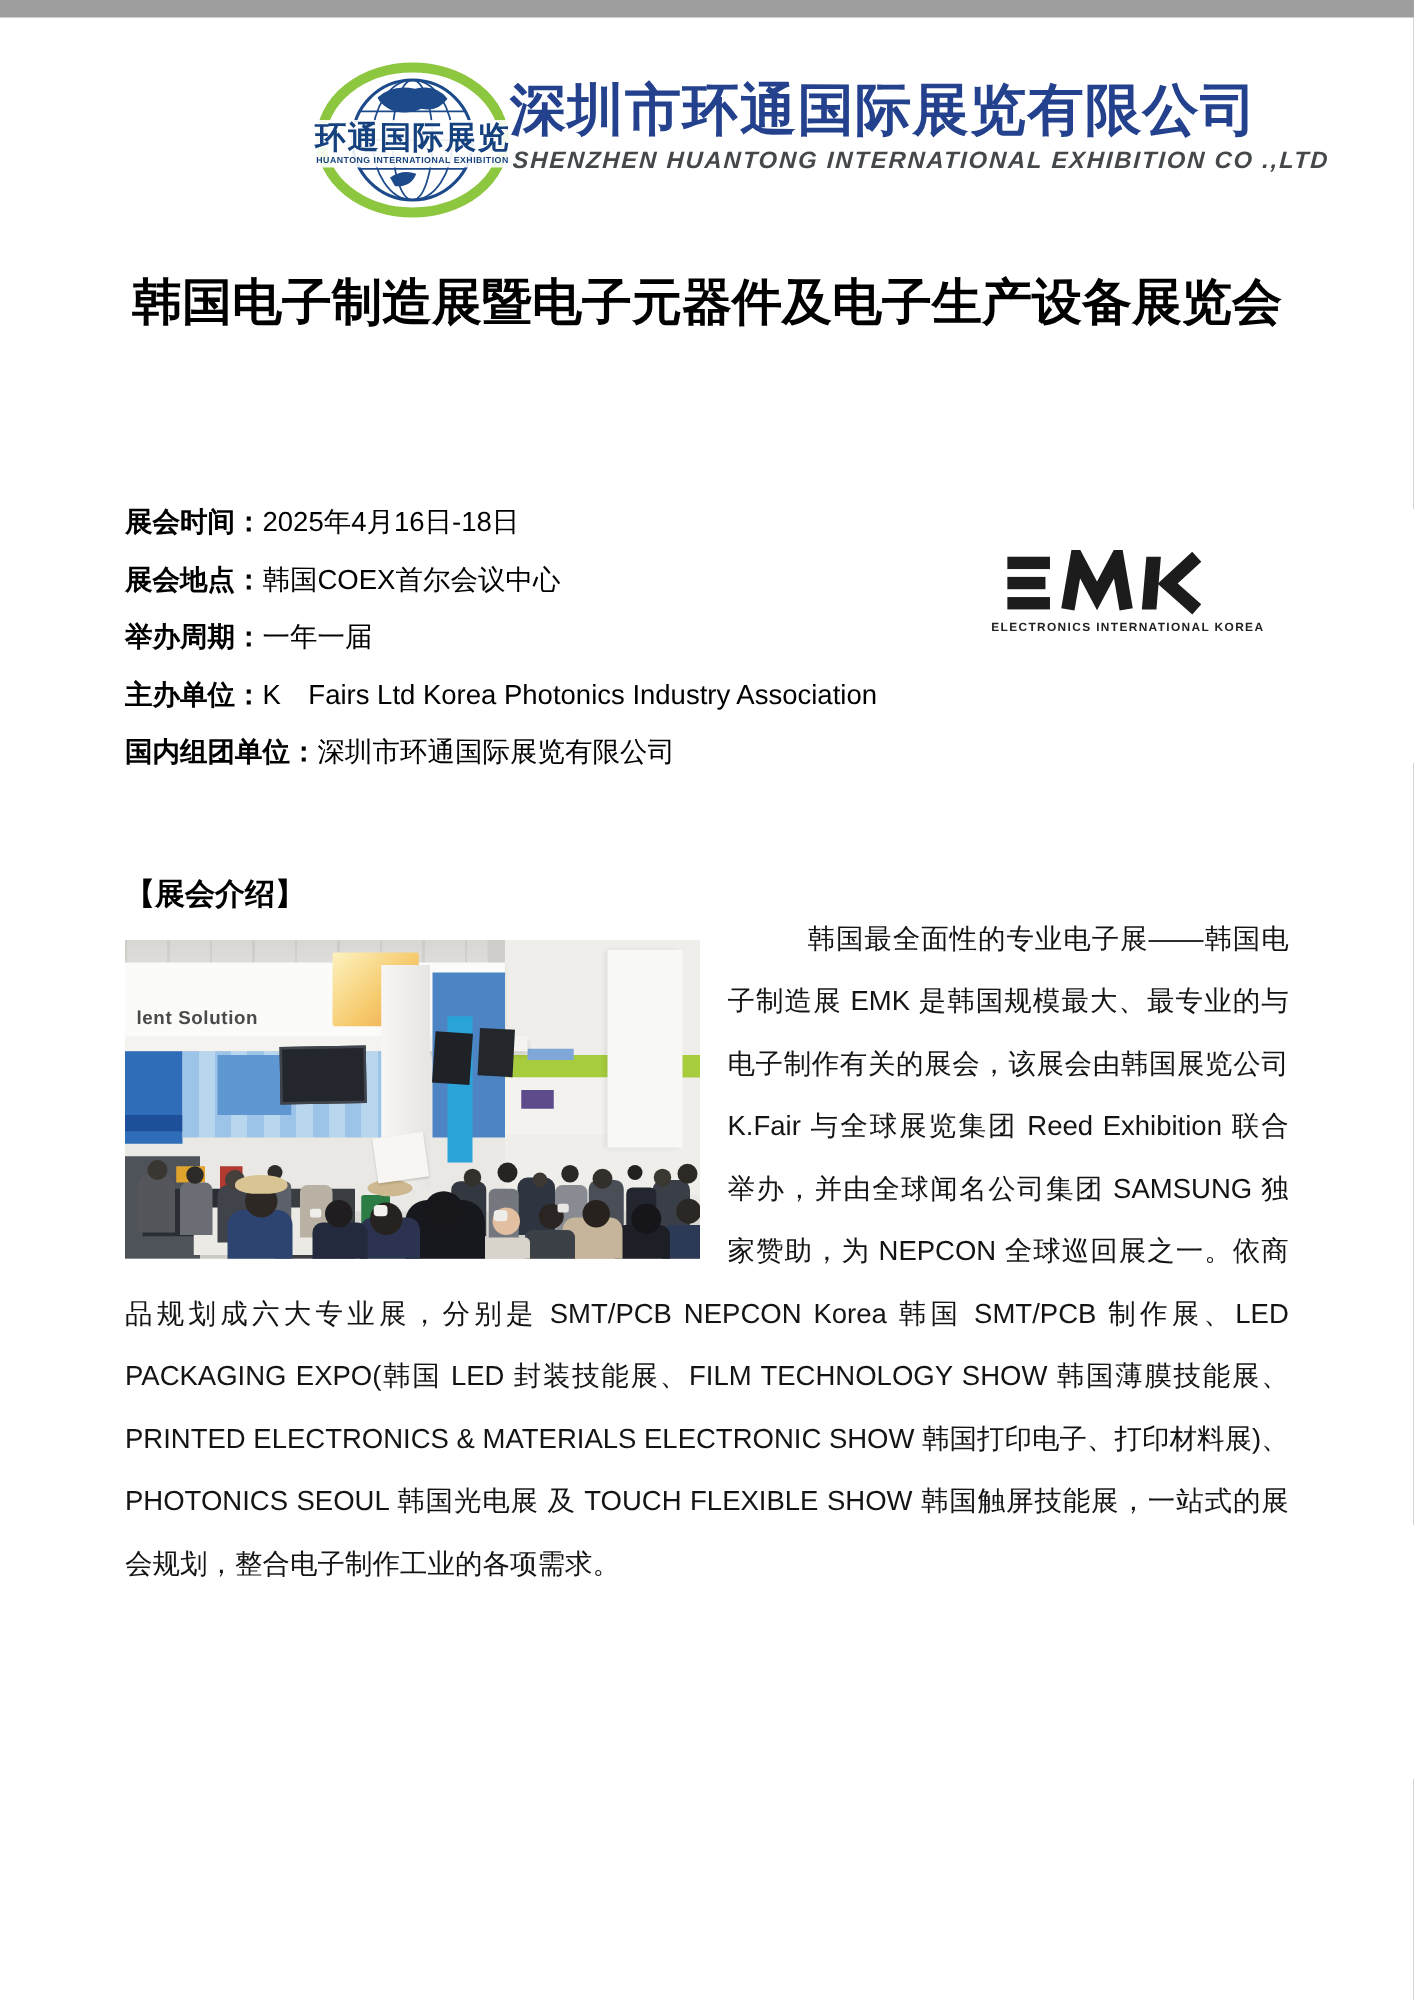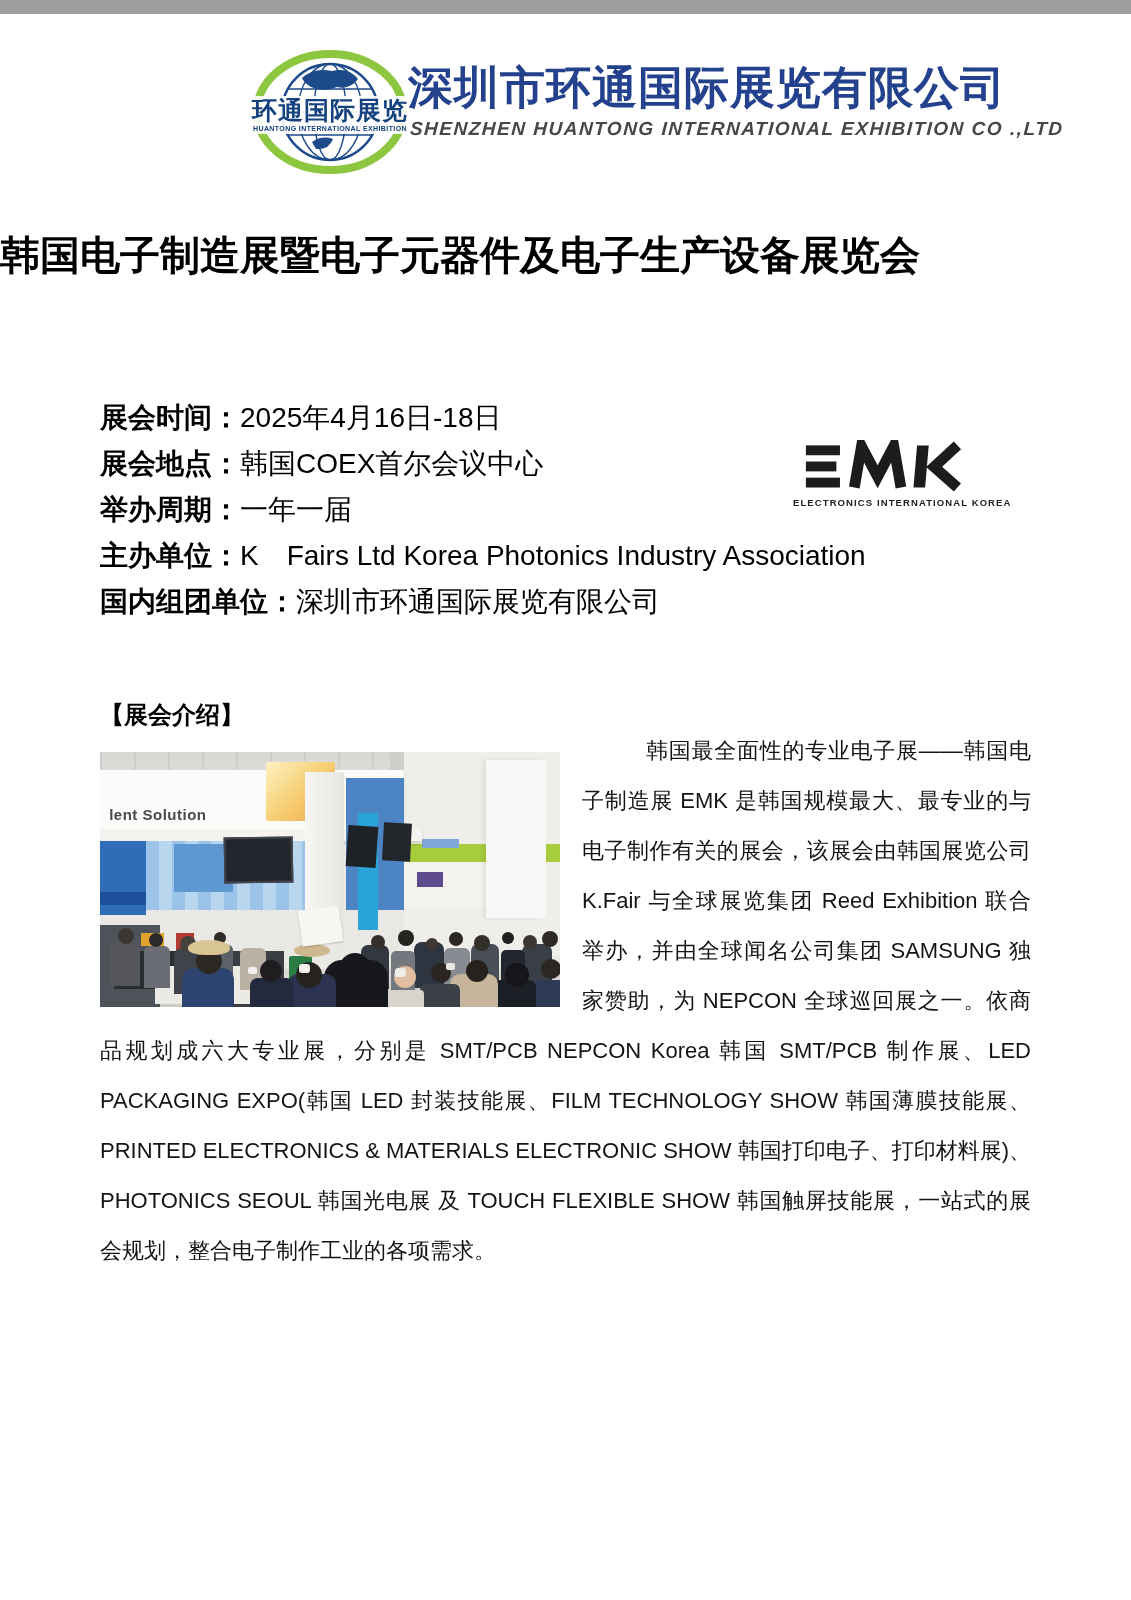--- a/index.html
+++ b/index.html
@@ -19,25 +19,25 @@
              text-shadow:0 0 2px #fff,0 0 2px #fff; line-height:27px;}
   .logo-en { font-size:7px; font-weight:bold; color:#15427f; letter-spacing:.4px; line-height:9px;}
   .company-cn { position:absolute; left:408px; top:44px; width:612px;
                 font-size:45px; font-weight:bold; color:#24418e; letter-spacing:1px;
                 white-space:nowrap; }
   .company-en { position:absolute; left:410px; top:104px; width:612px;
                 font-size:19px; font-style:italic; font-weight:600; color:#45484a;
                 letter-spacing:1.5px; white-space:nowrap; transform:skewX(-3deg); }
 
   
-  .doc-title { position:absolute; left:0; top:214px; width:100%; text-align:left;
+  .doc-title { position:absolute; left:0; top:200px; width:100%; text-align:center;
                font-size:40px; font-weight:bold; color:#000; letter-spacing:0; }
 
   
-  .info { position:absolute; left:100px; top:381px; font-size:28px; line-height:46px; color:#000;}
+  .info { position:absolute; left:100px; top:381px; font-size:22px; line-height:46px; color:#000;}
   .info-row b { font-weight:bold; }
   .info-row span { font-weight:normal; }
 
   
   .emk { position:absolute; left:793px; top:426px; width:192px; text-align:left; }
   .emk svg { display:block; }
   .emk-tagline { margin-top:5px; font-size:9.5px; font-weight:bold; color:#222;
                  letter-spacing:1.1px; white-space:nowrap; }
 
   

